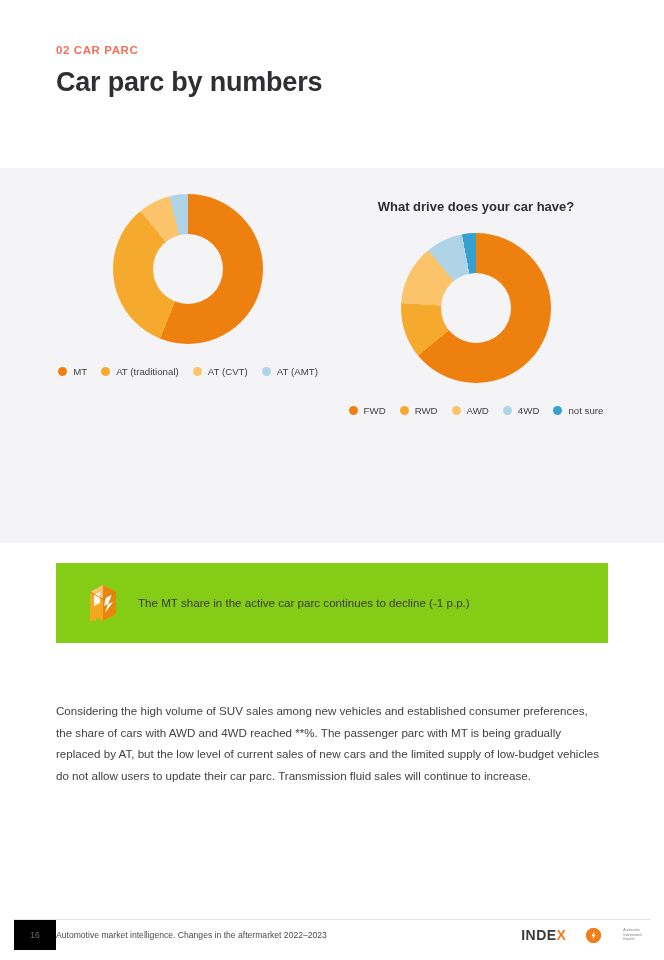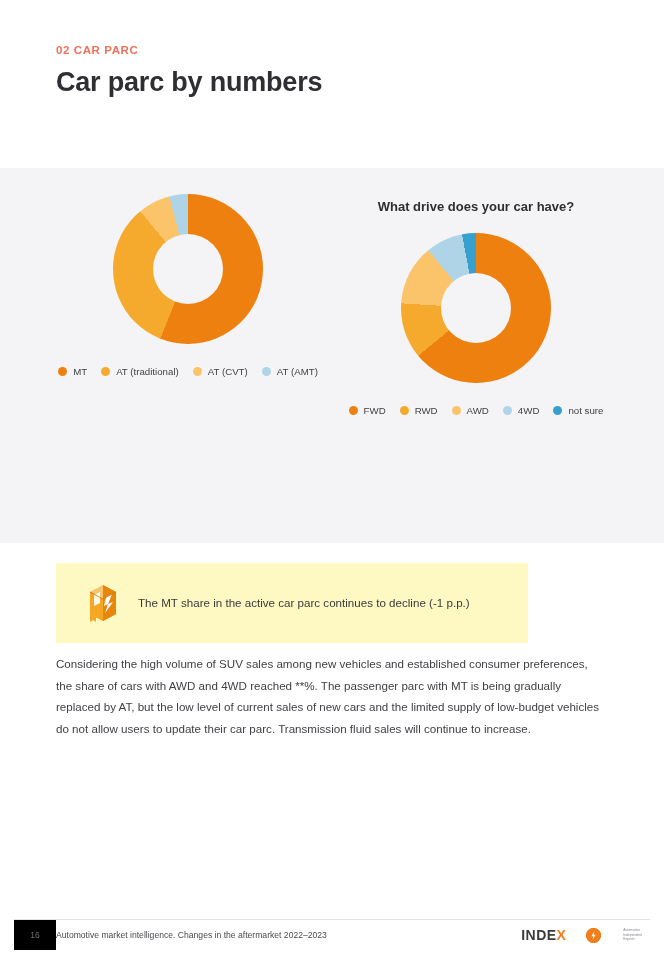--- a/index.html
+++ b/index.html
@@ -46,29 +46,29 @@
   .legend{
     display:flex;flex-wrap:wrap;justify-content:center;
     gap:6px 14px;margin-top:22px;max-width:290px;
   }
   .legend-item{display:flex;align-items:center;gap:6px;}
   .swatch{width:9px;height:9px;border-radius:50%;display:block;flex:none;}
   .legend-label{font-size:9.7px;color:#3f3f44;white-space:nowrap;}
 
   
   .callout{
-    position:absolute;left:56px;top:563px;width:472px;height:80px;
-    background:#fef9c3;display:flex;align-items:center;
+    position:absolute;left:56px;top:563px;width:552px;height:80px;
+    background:#84cc16;display:flex;align-items:center;
   }
   .callout-icon{width:34px;height:40px;margin:0 18px 0 30px;flex:none;}
   .callout-text{font-size:11.6px;color:#3a3a3c;line-height:18px;}
 
   
   .body-text{
-    position:absolute;left:56px;top:653px;width:548px;
+    position:absolute;left:56px;top:700px;width:548px;
     font-size:11.6px;line-height:21.5px;color:#3f3f44;margin:0;
   }
 
   
   .footer-rule{
     position:absolute;left:14px;top:919px;width:636px;height:1px;
     background:#E2E2E5;
   }
   .footer{
     position:absolute;left:14px;top:920px;width:636px;height:30px;

